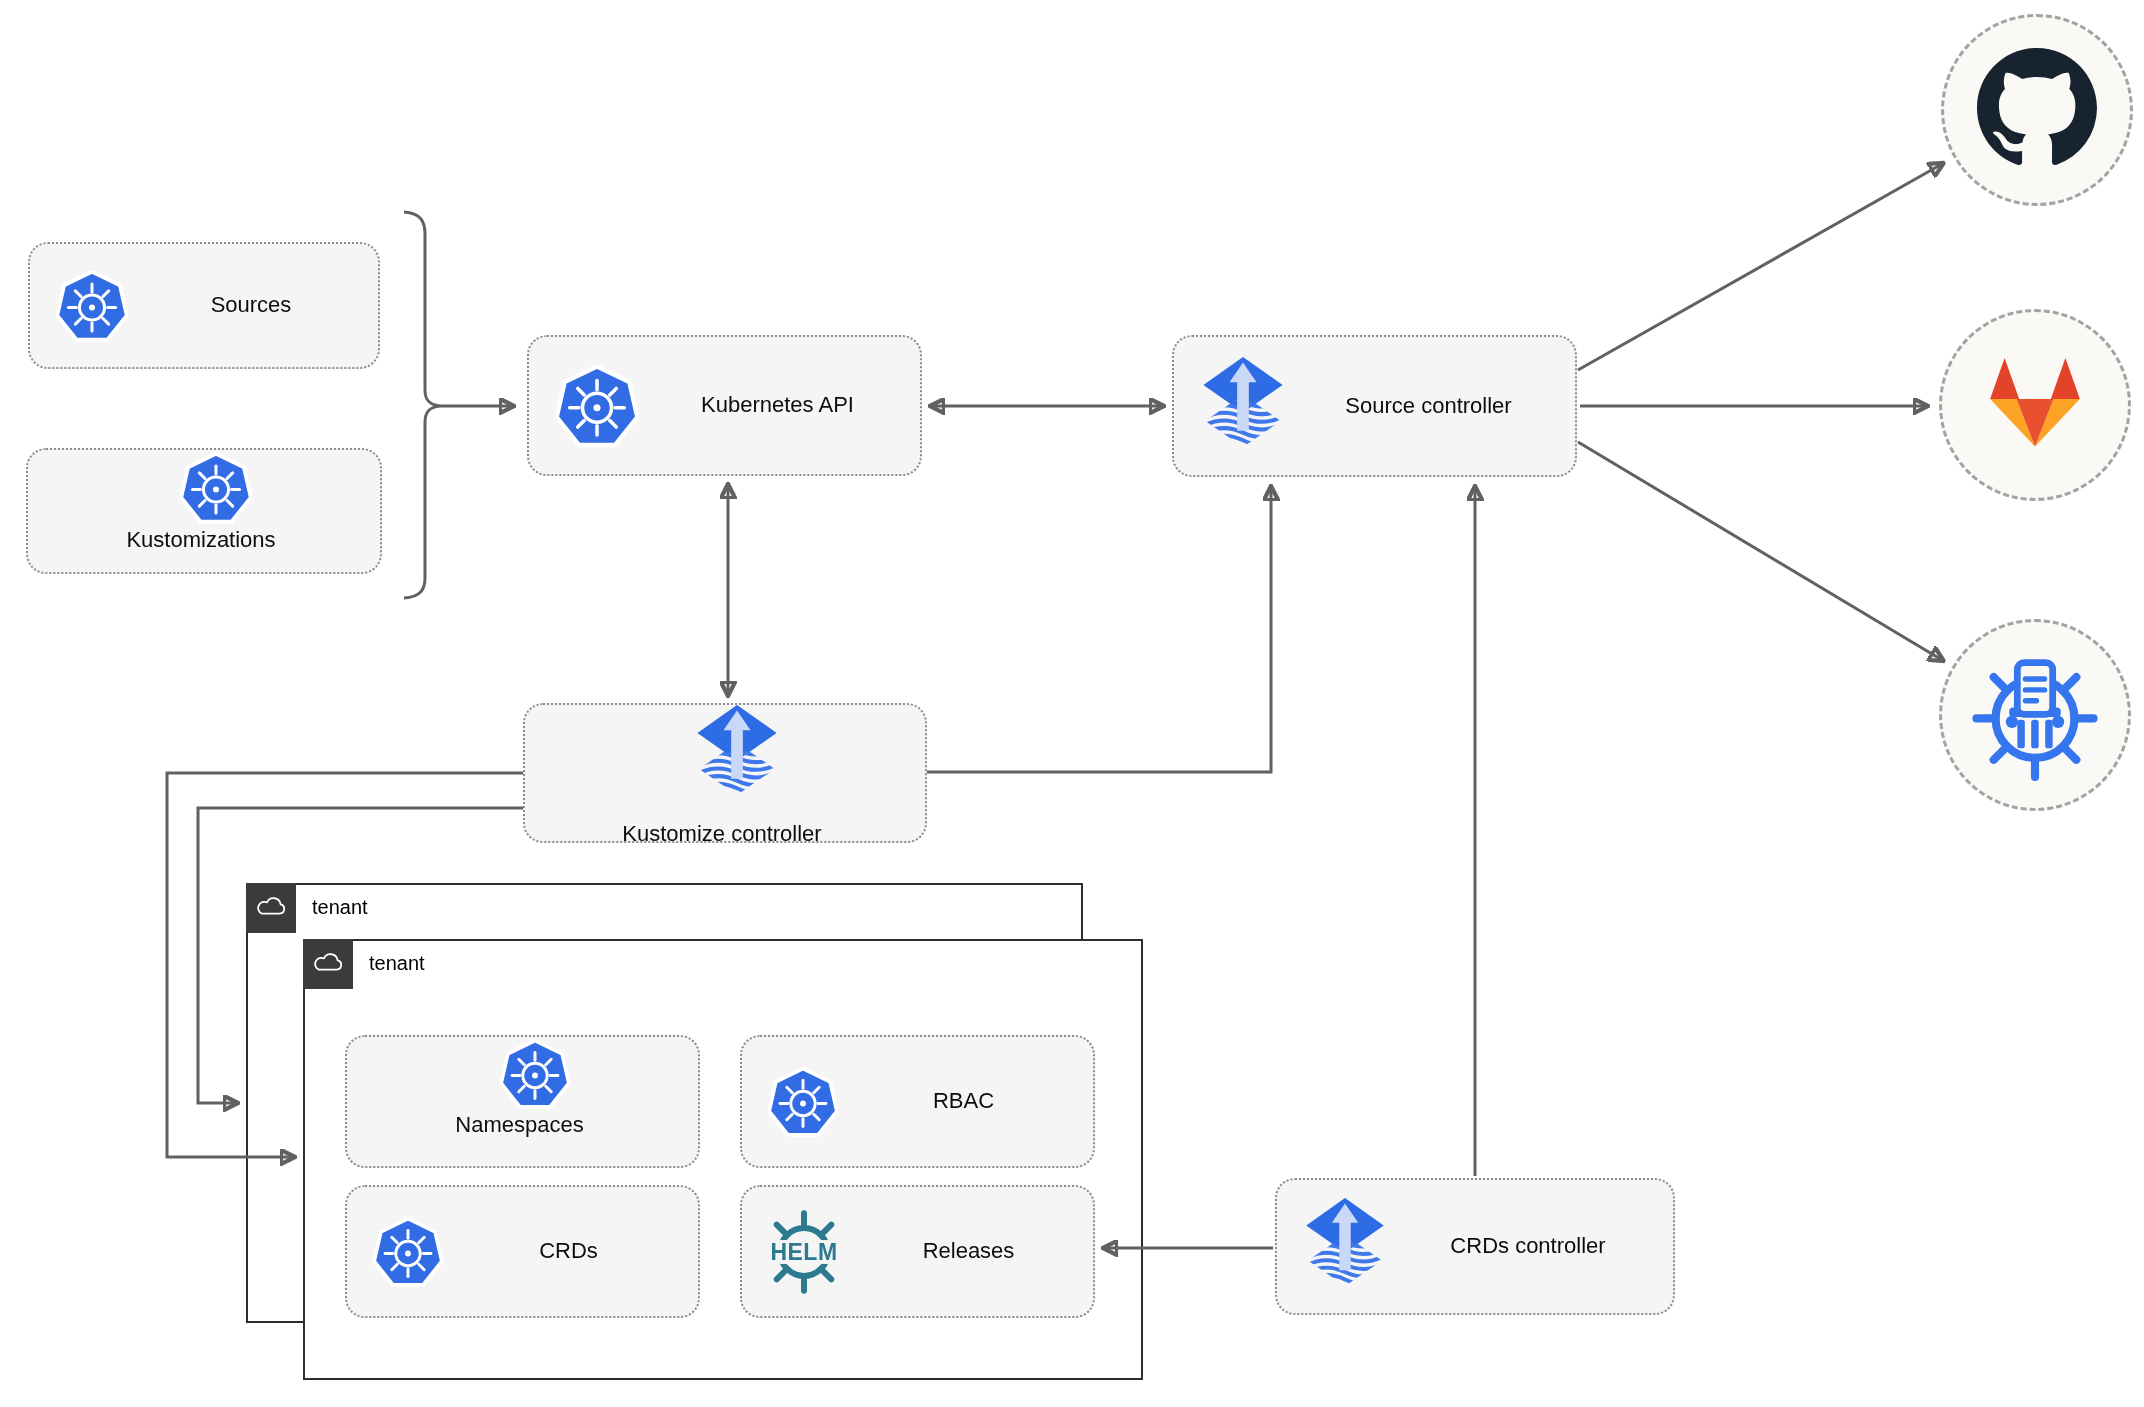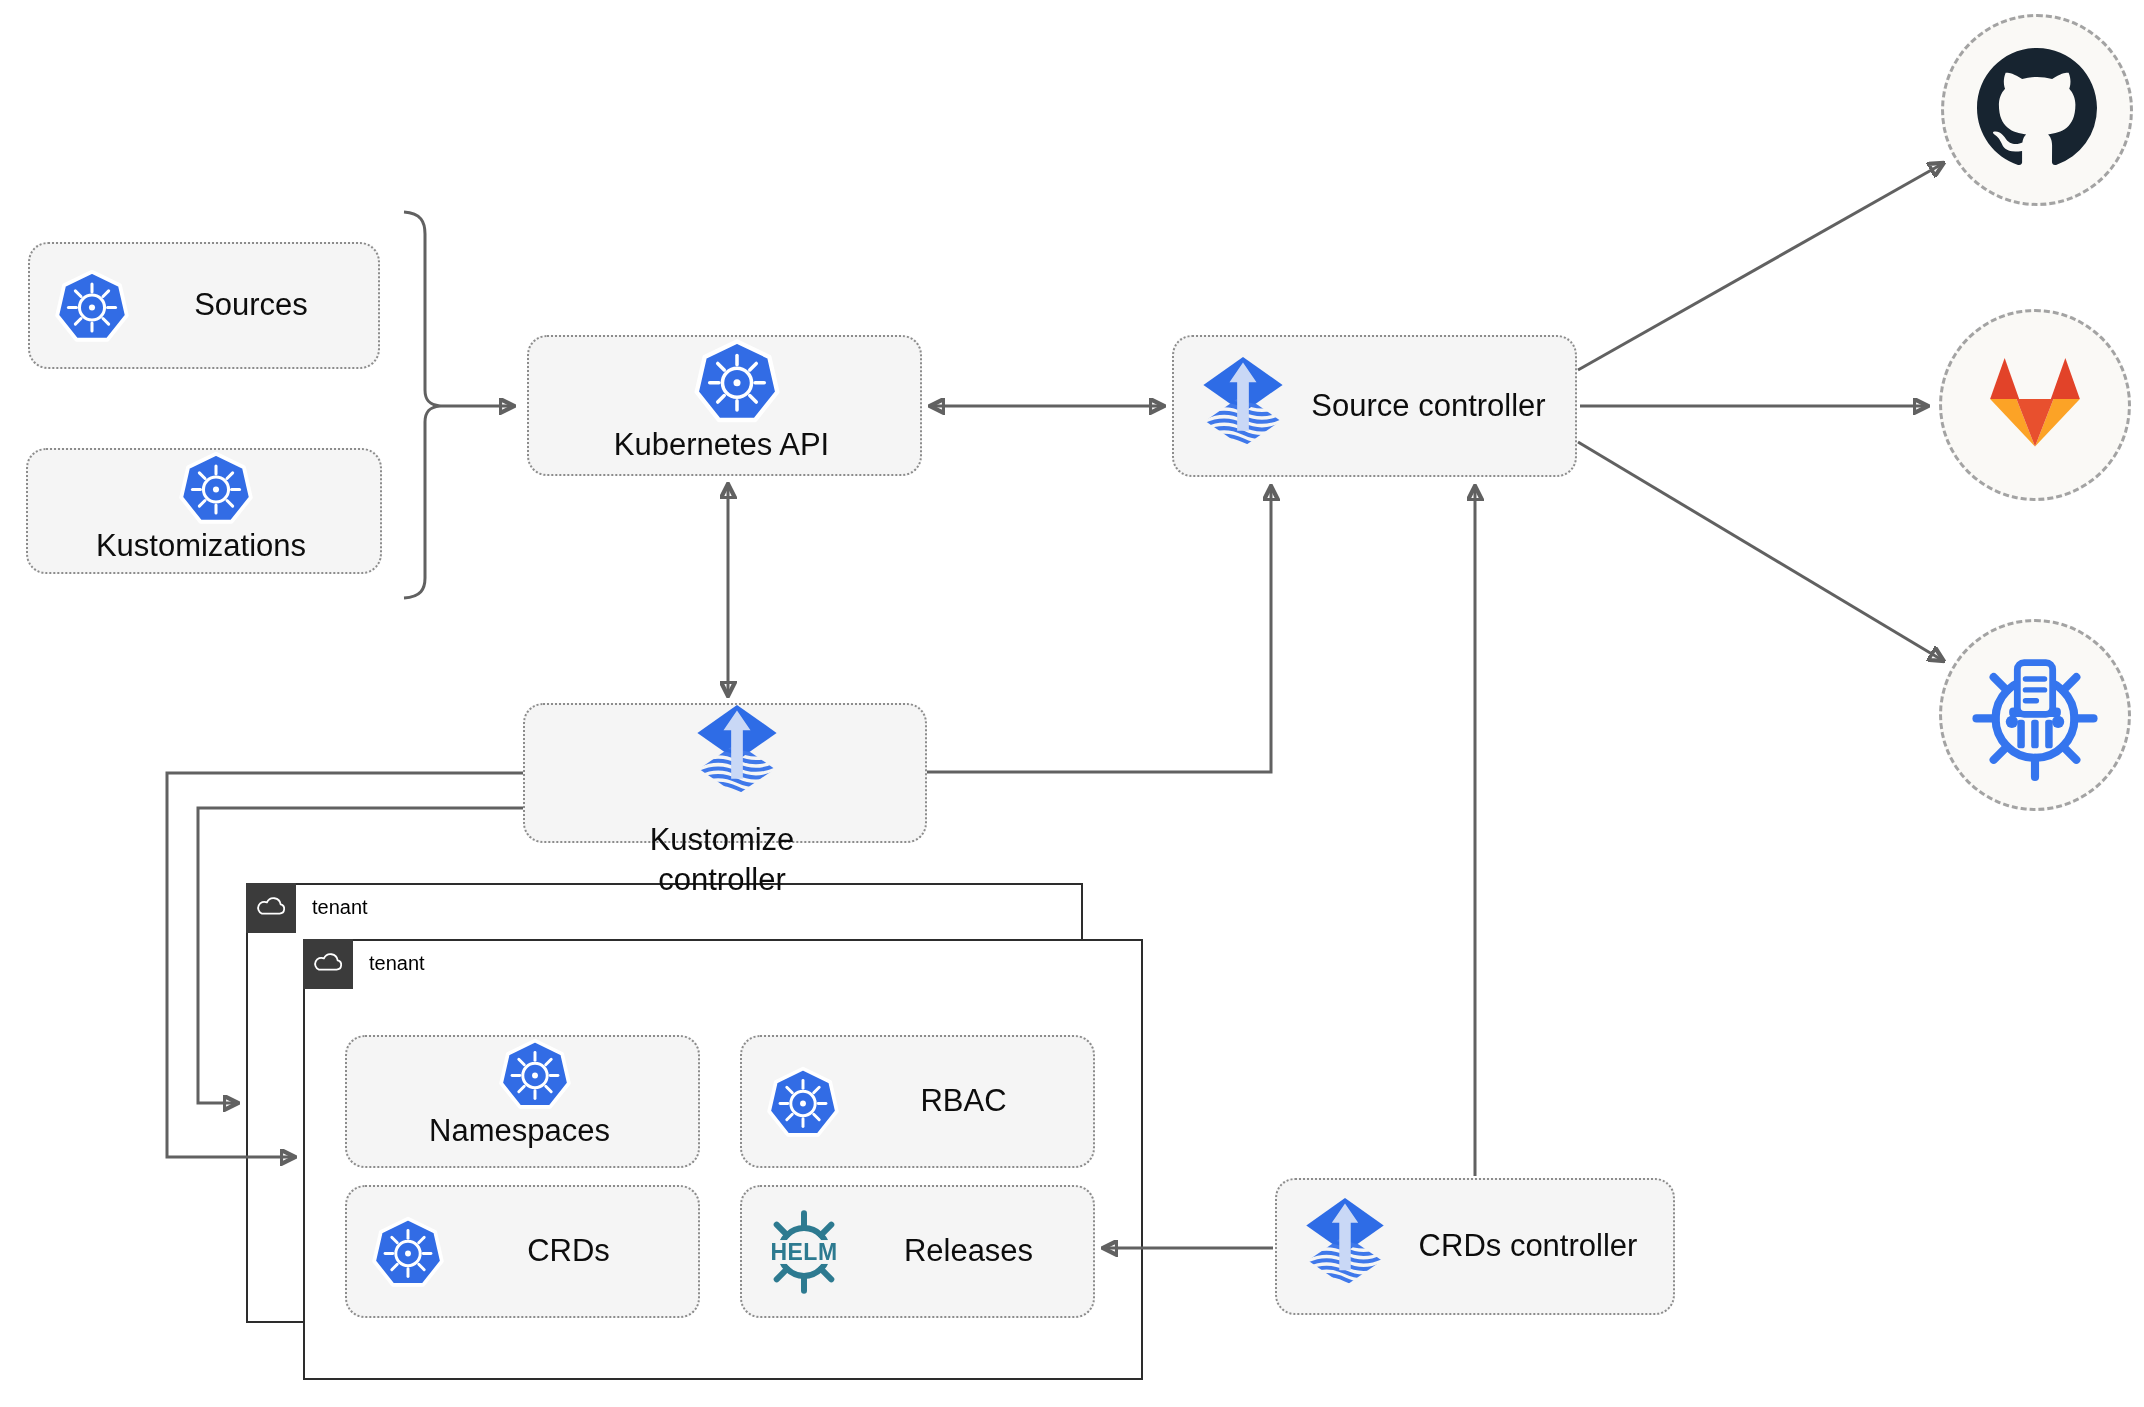--- a/index.html
+++ b/index.html
@@ -7,21 +7,21 @@
     position:relative;width:2144px;height:1407px;background:#ffffff;
     font-family:"Liberation Sans",sans-serif;color:#0d0d0d;overflow:hidden;
   }
   
   .node{
     position:absolute;background:#f5f5f5;border:2px dotted #8c8c8c;border-radius:20px;
     display:flex;align-items:center;box-sizing:border-box;
   }
   .node .icon{flex:0 0 auto;margin-left:24px;display:flex;align-items:flex-start;}
   .node .label{
-    flex:1 1 auto;text-align:center;font-size:31px;line-height:1.3;color:#0d0d0d;
+    flex:1 1 auto;text-align:center;font-size:22px;line-height:1.3;color:#0d0d0d;
     padding:0 14px 0 8px;word-wrap:break-word;
   }
   .label.narrow{max-width:240px;margin:16px auto;}
   
   .endpoint{
     position:absolute;width:192px;height:192px;border-radius:50%;
     border:3px dashed #a3a3a3;background:#faf9f6;box-sizing:border-box;
     display:flex;align-items:center;justify-content:center;
   }
   
@@ -184,21 +184,21 @@
 
   <div class="node" style="left:26px;top:448px;width:356px;height:126px;flex-direction:column;">
     <span class="icon">
       <svg width="76" height="76">
           <use href="#sym-k8s"></use>
         </svg>
     </span>
     <span class="label">Kustomizations</span>
   </div>
 
-  <div class="node" style="left:527px;top:335px;width:395px;height:141px;flex-direction:column;">
+  <div class="node" style="left:527px;top:335px;width:395px;height:141px;">
     <span class="icon">
       <svg width="88" height="88">
           <use href="#sym-k8s"></use>
         </svg>
     </span>
     <span class="label">Kubernetes API</span>
   </div>
 
   <div class="node" style="left:1172px;top:335px;width:405px;height:142px;">
     <span class="icon">

